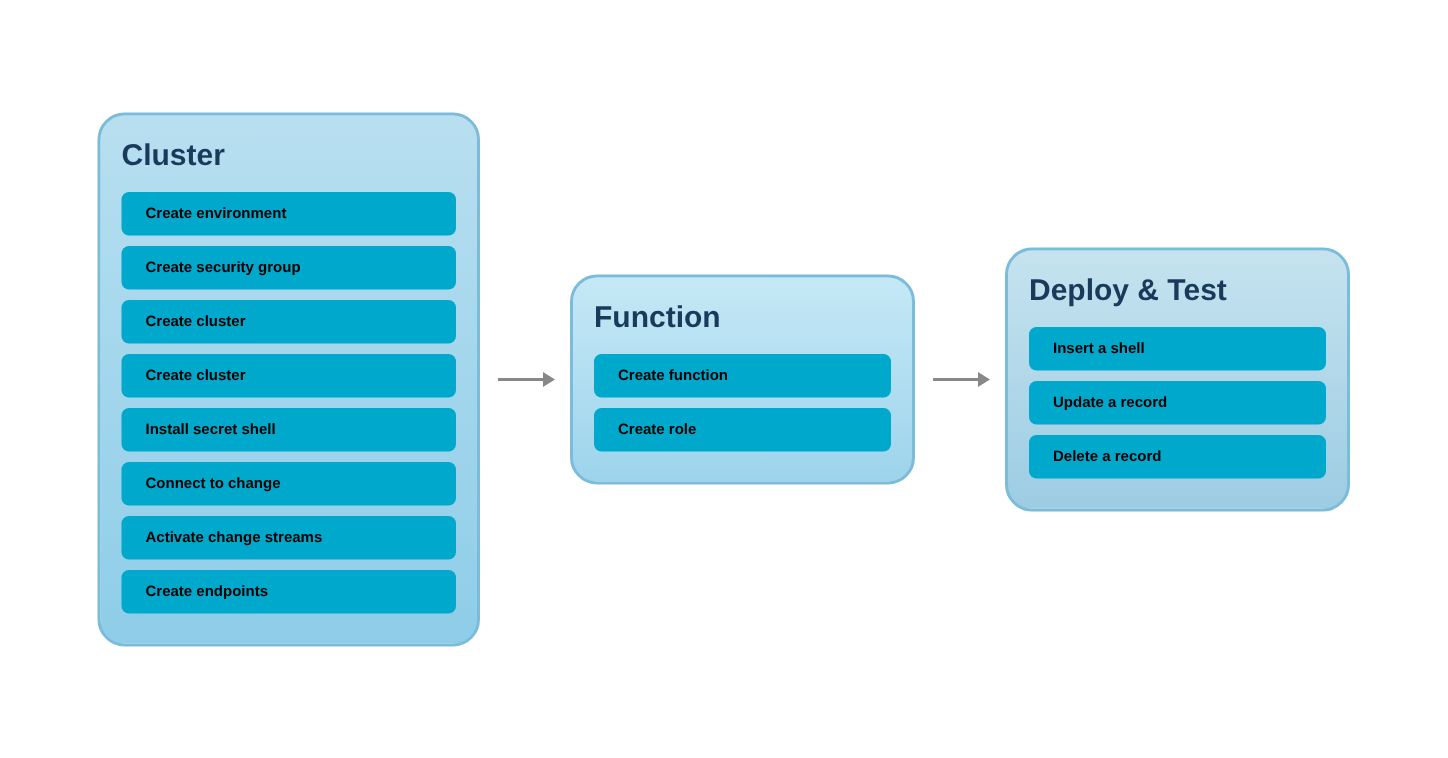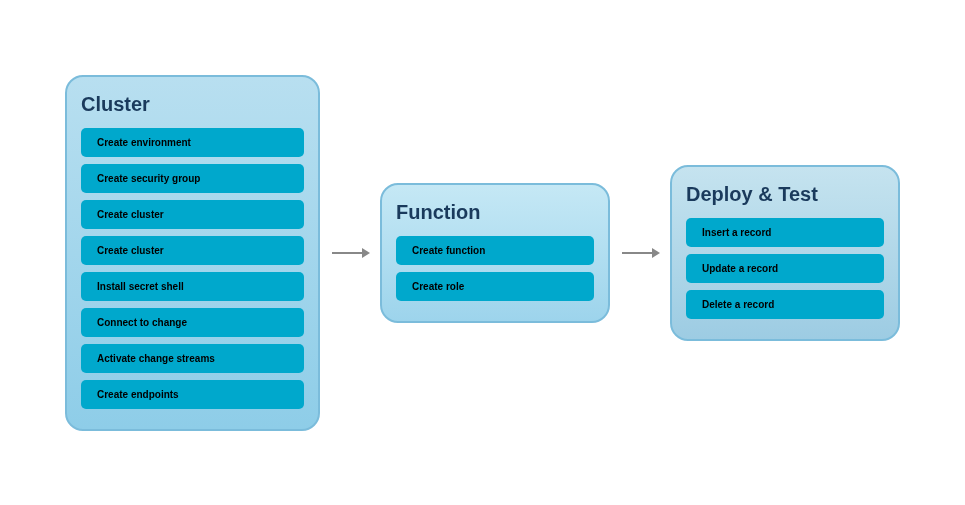--- a/index.html
+++ b/index.html
@@ -129,19 +129,19 @@
   <div class="arrow">
     <svg viewBox="0 0 40 30" xmlns="http://www.w3.org/2000/svg">
       <line x1="2" y1="15" x2="32" y2="15" stroke="#888" stroke-width="2"></line>
       <polygon points="32,10 40,15 32,20" fill="#888"></polygon>
     </svg>
   </div>
 
   <div class="panel panel-deploy">
     <div class="panel-title">Deploy &amp; Test</div>
     <div class="panel-items">
-      <button class="item-btn">Insert a record</button>
+      <button class="item-btn">Insert a shell</button>
       <button class="item-btn">Update a record</button>
       <button class="item-btn">Delete a record</button>
     </div>
   </div>
 
 </div>
 
 </body></html>

